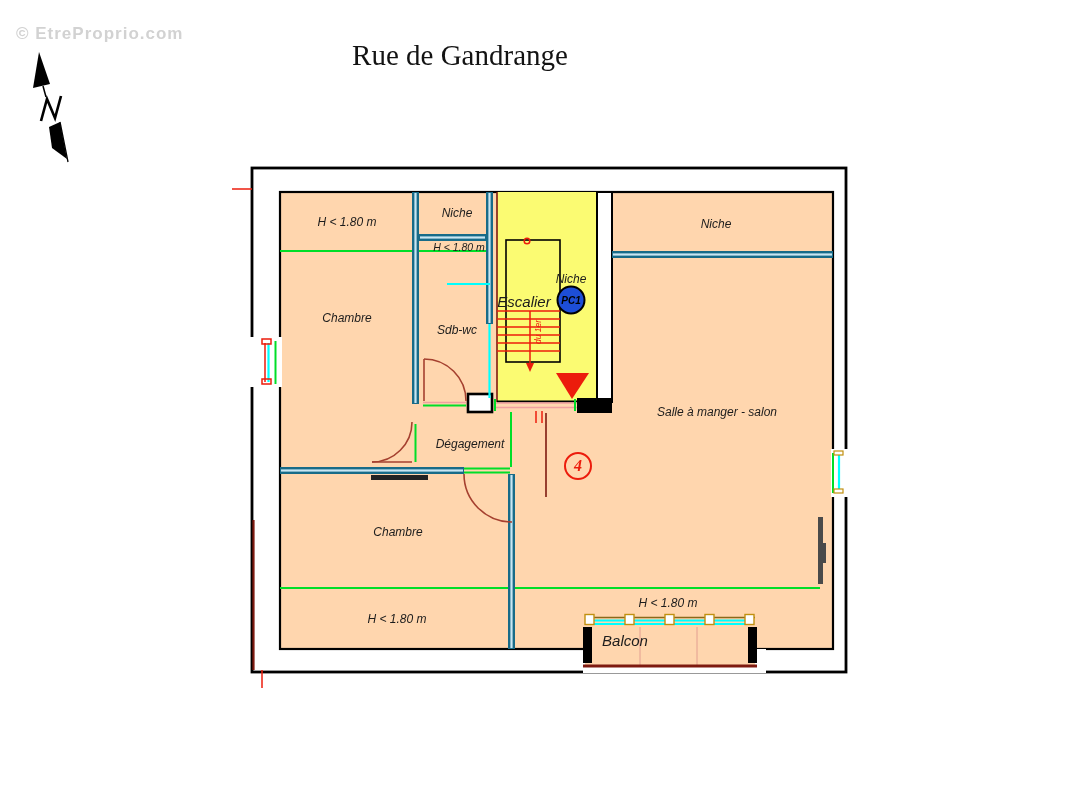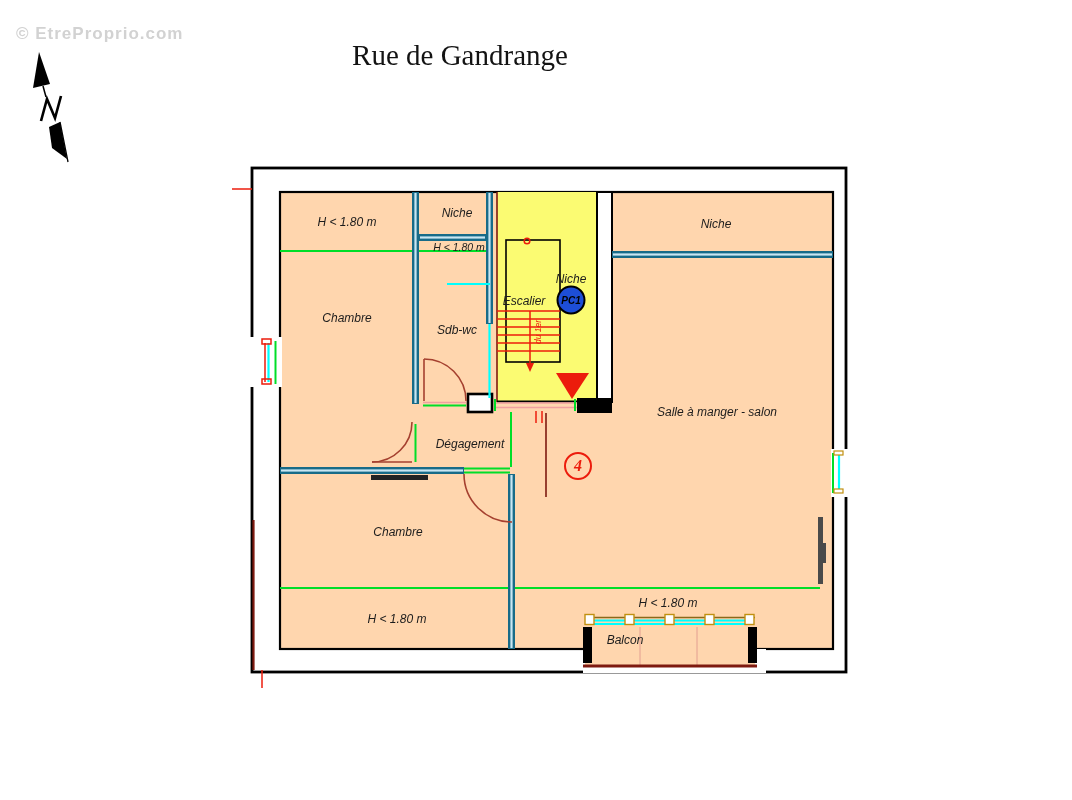--- a/index.html
+++ b/index.html
@@ -7,21 +7,21 @@
         font-family:"Liberation Sans",sans-serif;}
   .watermark{position:absolute;left:16px;top:24px;font-size:17px;letter-spacing:1px;
              color:var(--watermark,#d2d2d2);font-weight:bold;}
   .title{position:absolute;left:50%;top:47px;transform:translate(-50%,-50%);
          font-family:"Liberation Serif",serif;font-size:29px;color:var(--title,#131313);
          white-space:nowrap;margin-top:8px;}
   svg{position:absolute;left:0;top:0;}
   .lbl{position:absolute;transform:translate(-50%,-50%);font-style:italic;font-size:12px;
        color:var(--label,#1c1c1c);white-space:nowrap;}
   .lbl.sm{font-size:10.5px;}
-  .lbl.md{font-size:12px;}
+  .lbl.md{font-size:15px;}
   .circ{position:absolute;transform:translate(-50%,-50%);border-radius:50%;
         display:flex;align-items:center;justify-content:center;background:transparent;}
   .pc1{width:25px;height:25px;border:2.2px solid #000;background:#1d4ed8;
        font:bold italic 10px "Liberation Sans",sans-serif;color:#000;}
   .unit{width:24px;height:24px;border:2.4px solid var(--accent_red,#ec1c0c);
         font:bold italic 16px "Liberation Serif",serif;color:var(--accent_red,#ec1c0c);}
   .stairnote{position:absolute;transform:translate(-50%,-50%) rotate(-90deg);
              font:italic 8.5px "Liberation Sans",sans-serif;color:var(--accent_red,#ec1c0c);
              white-space:nowrap;}
   

